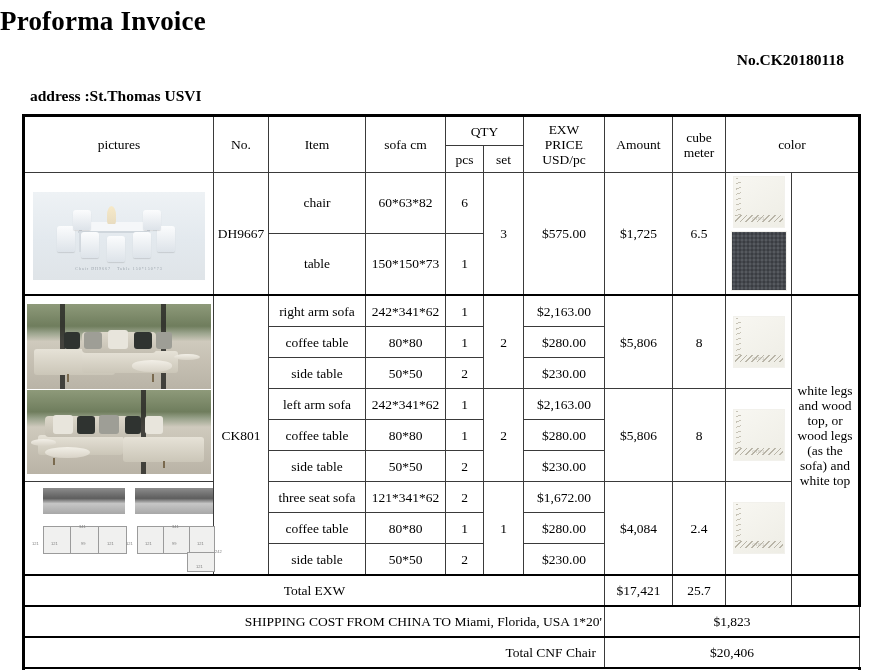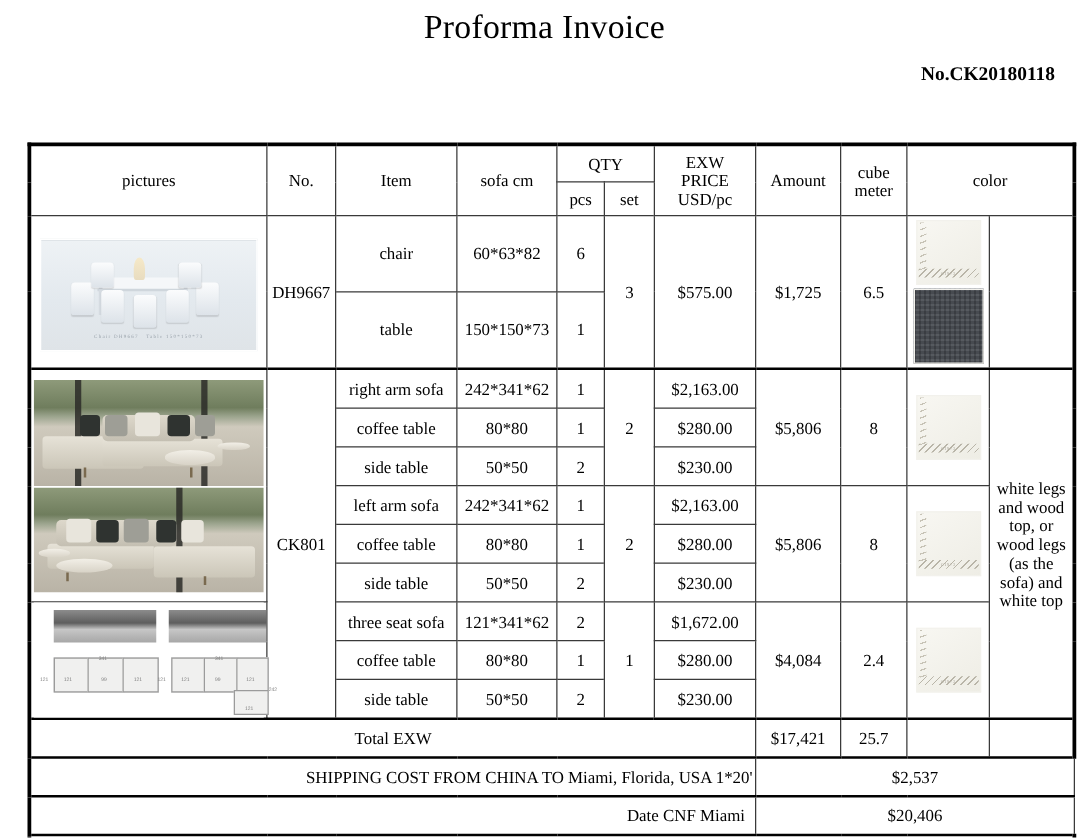--- a/index.html
+++ b/index.html
@@ -5,21 +5,21 @@
   html,body{margin:0;padding:0;}
   body{
     width:871px;height:670px;background:#ffffff;
     font-family:"Liberation Serif","DejaVu Serif",serif;
     color:#000;overflow:hidden;position:relative;
   }
   .page{position:relative;width:871px;height:670px;}
 
   
   .title{
-    text-align:center;font-size:27px;font-weight:normal;
+    text-align:left;font-size:27px;font-weight:bold;
     letter-spacing:.2px;margin:4px 0 0 0;line-height:34px;
   }
   .to-line{position:absolute;left:30px;top:44px;font-size:17px;font-weight:bold;display:flex;align-items:center;}
   .to-label{font-size:17px;font-weight:bold;}
   .redact{display:inline-block;background:#000;height:22px;vertical-align:middle;}
   .redact.a{width:119px;margin-left:1px;}
   .redact.b{width:175px;margin-left:10px;}
   .no-line{position:absolute;right:27px;top:47px;font-size:15.5px;font-weight:bold;}
   .addr-line{position:absolute;left:30px;top:83px;font-size:15.5px;font-weight:bold;}
   .date-line{position:absolute;right:27px;top:83px;font-size:15.5px;font-weight:bold;}
@@ -155,20 +155,21 @@
 </style>
 </head>
 <body>
 
 <div class="page">
 
   <div class="title">Proforma Invoice</div>
 
 
   <div class="no-line">No.CK20180118</div>
+  <div class="addr-line">address :St.Thomas USVI</div>
 
   <table class="inv">
     <colgroup>
       <col style="width:190px">
       <col style="width:55px">
       <col style="width:97px">
       <col style="width:80px">
       <col style="width:38px">
       <col style="width:40px">
       <col style="width:81px">
@@ -405,25 +406,25 @@
     <tr>
       <td class="tot-label outer-left thick-t thick-b" colspan="7" style="height:29px">Total  EXW</td>
       <td class="tot-val thick-t thick-b">$17,421</td>
       <td class="tot-val thick-t thick-b">25.7</td>
       <td class="thick-t thick-b"></td>
       <td class="outer-right thick-t thick-b"></td>
     </tr>
 
     <tr>
       <td class="tot-label outer-left thick-b" colspan="7" style="height:29px;text-align:right">SHIPPING COST FROM CHINA TO Miami, Florida, USA 1*20'</td>
-      <td class="tot-val thick-b" colspan="4">$2,537</td>
-    </tr>
-
-    <tr>
-      <td class="tot-label outer-left thick-b" colspan="7" style="height:29px;text-align:right;padding-right:8px">Date CNF Miami</td>
+      <td class="tot-val thick-b" colspan="4">$1,823</td>
+    </tr>
+
+    <tr>
+      <td class="tot-label outer-left thick-b" colspan="7" style="height:29px;text-align:right;padding-right:8px">Total CNF Chair</td>
       <td class="tot-val thick-b" colspan="4">$20,406</td>
     </tr>
 
     <tr class="say-row">
       <td class="outer-left outer-right outer-bot" colspan="11" style="height:30px">TOTAL SAY USD TWENTY THOUSAND FOUR HUNDRED AND SIX ONLY</td>
     </tr>
   </tbody>
     </table>
 
 </div>

